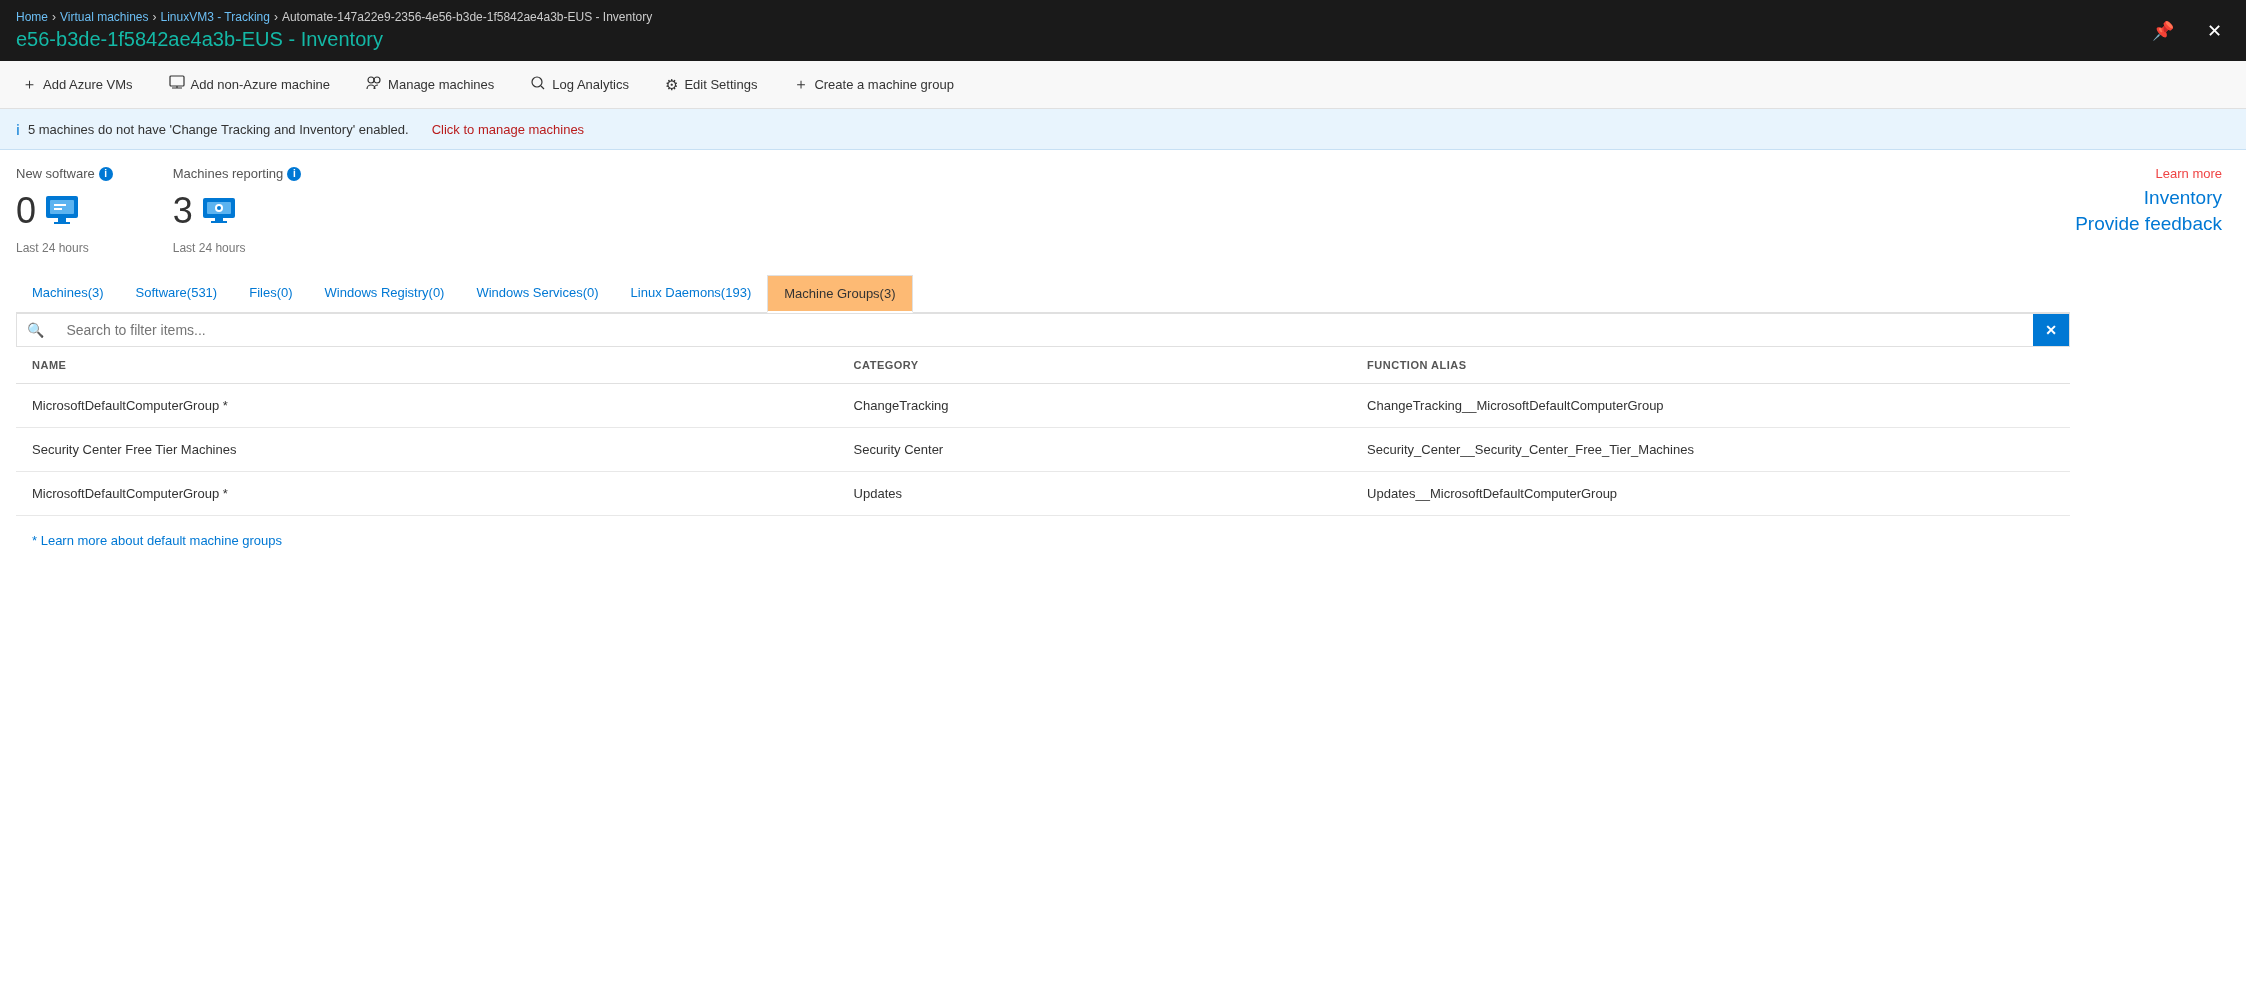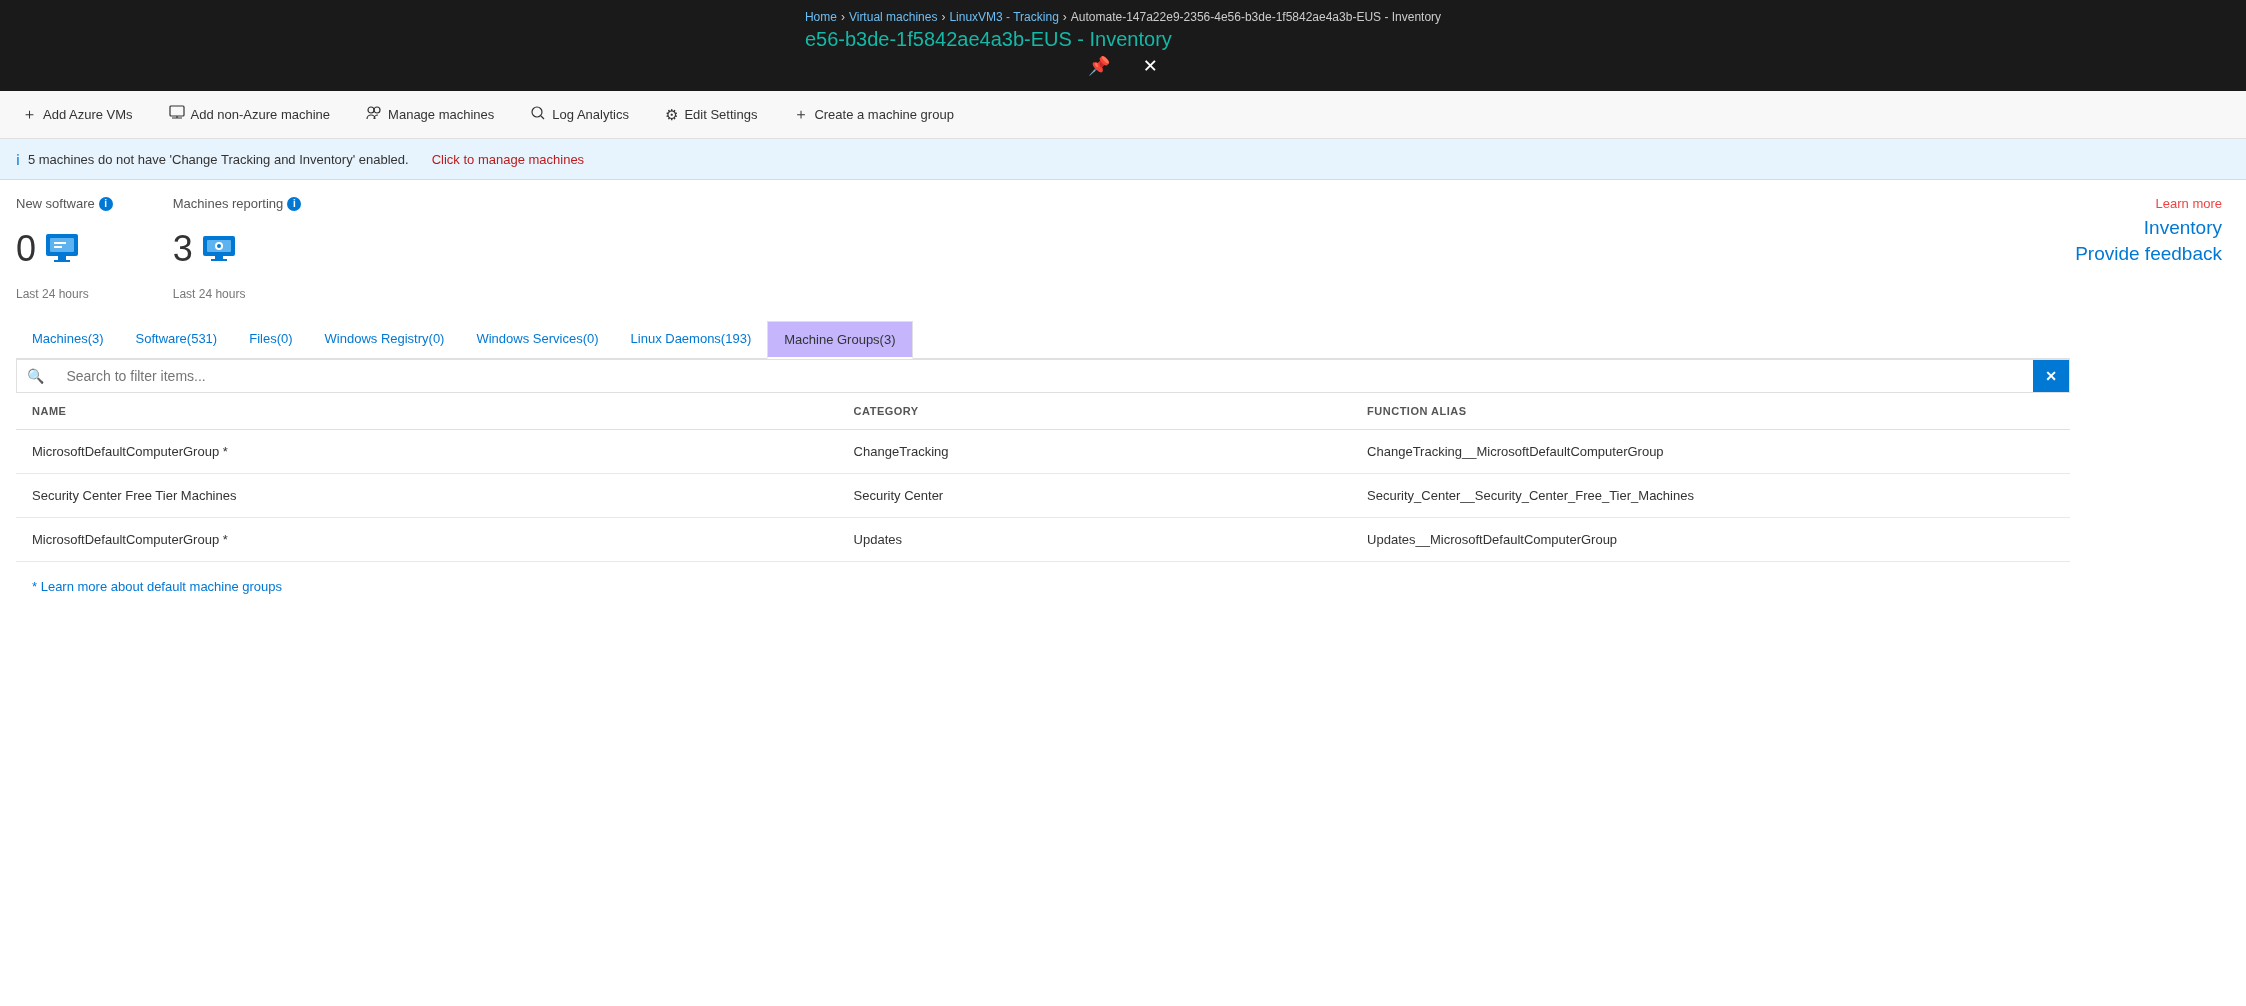--- a/index.html
+++ b/index.html
@@ -6,21 +6,20 @@
     body { font-family: 'Segoe UI', Arial, sans-serif; font-size: 14px; color: #333; background: #fff; }
 
     
     .title-bar {
       background: #1a1a1a;
       color: #fff;
       padding: 10px 16px;
       display: flex;
       align-items: center;
       justify-content: space-between;
-      flex-direction: column;
     }
     .title-bar-left { display: flex; flex-direction: column; gap: 4px; }
     .breadcrumb { font-size: 12px; color: #ccc; display: flex; align-items: center; gap: 4px; }
     .breadcrumb a { color: #6cbff5; text-decoration: none; }
     .breadcrumb span { color: #ccc; }
     .title-text { font-size: 20px; font-weight: 300; color: #14b8a6; }
     .title-bar-actions { display: flex; gap: 16px; align-items: center; }
     .title-bar-btn { background: none; border: none; color: #fff; font-size: 18px; cursor: pointer; padding: 4px 8px; }
 
     
@@ -62,21 +61,21 @@
     
     .main-content { padding: 16px 16px 0 16px; }
 
     
     .stats-row {
       display: flex;
       align-items: flex-start;
       gap: 60px;
       margin-bottom: 20px;
     }
-    .stat-item { display: flex; flex-direction: column; gap: 20px; }
+    .stat-item { display: flex; flex-direction: column; gap: 12px; }
     .stat-label { font-size: 13px; color: #555; display: flex; align-items: center; gap: 4px; }
     .stat-value-row { display: flex; align-items: center; gap: 8px; }
     .stat-number { font-size: 36px; font-weight: 300; color: #333; line-height: 1; }
     .stat-sublabel { font-size: 12px; color: #777; }
 
     
     .content-with-sidebar { display: flex; justify-content: space-between; }
     .content-main { flex: 1; }
     .learn-more-panel { min-width: 160px; text-align: right; padding-right: 8px; }
     .learn-more-title { font-size: 13px; color: #ef4444; margin-bottom: 6px; }
@@ -97,21 +96,21 @@
       border: none;
       background: none;
       border-bottom: 2px solid transparent;
       white-space: nowrap;
     }
     .tab.active {
       color: #333;
       border: 1px solid #e0e0e0;
       border-bottom: 2px solid #fff;
       margin-bottom: -1px;
-      background: #c4b5fd;
+      background: #fdba74;
     }
 
     
     .search-bar {
       display: flex;
       align-items: center;
       border: 1px solid #e0e0e0;
       margin: 0;
     }
     .search-input {

